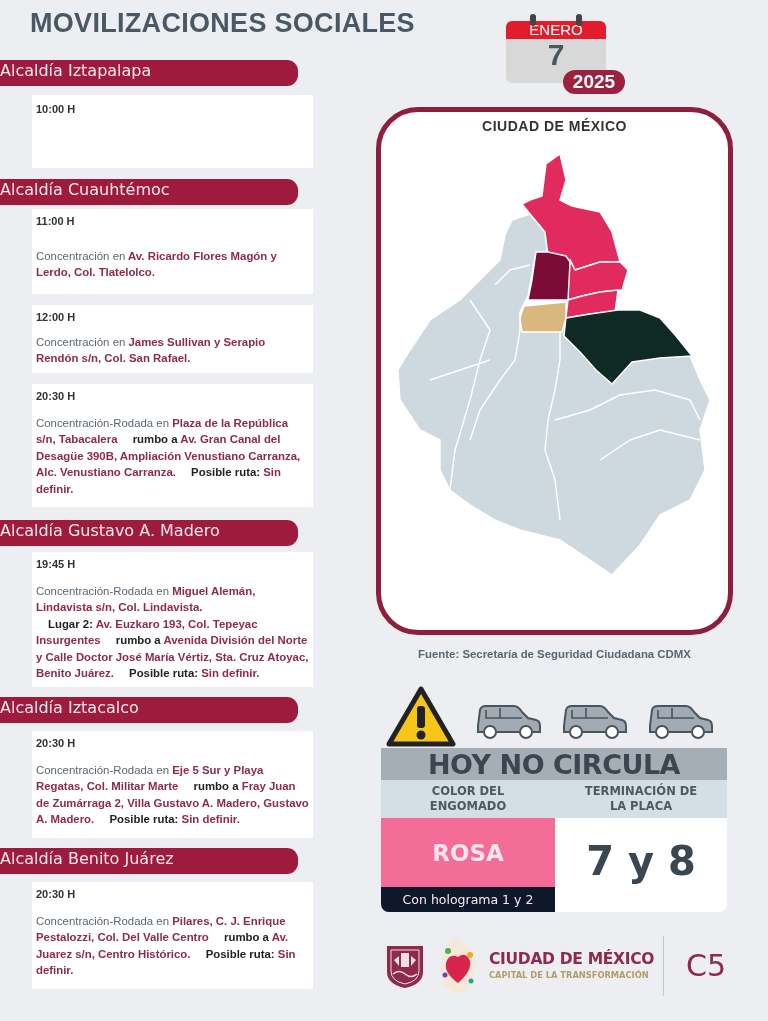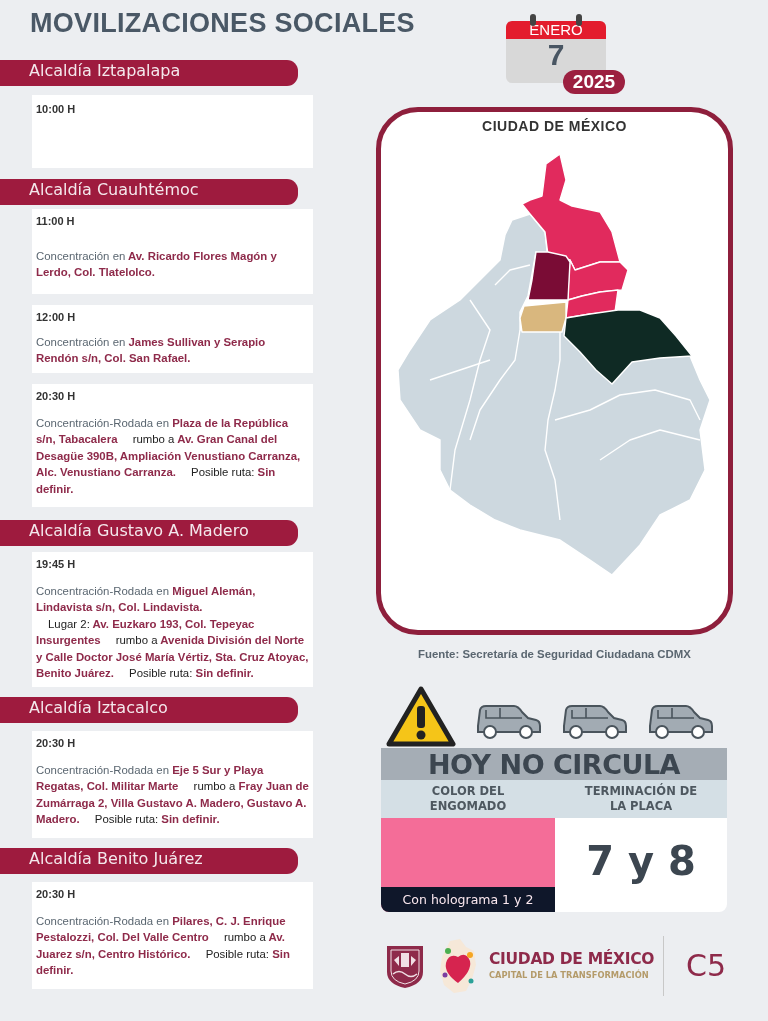--- a/index.html
+++ b/index.html
@@ -11,34 +11,34 @@
     color: #333;
   }
   .title {
     position: absolute; left: 30px; top: 8px;
     font-size: 27px; font-weight: bold; color: #4a5866;
     letter-spacing: 0.3px;
   }
   .alc-header {
     position: absolute; left: 0; width: 298px; height: 26px;
     background: #9e1b3e; border-radius: 0 11px 11px 0;
-    color: #f4e8ec; font-size: 16px; padding-left: 29px; line-height: 22px;
+    color: #f4e8ec; font-size: 16px; line-height: 22px;
     font-family: "DejaVu Sans", sans-serif; font-weight: normal;
   }
   .card {
     position: absolute; left: 32px; width: 281px;
     background: #ffffff; padding: 6px 4px 6px 4px;
     font-size: 11.4px; line-height: 16.5px; font-weight: bold;
   }
   .card .time { color: #333; font-weight: bold; font-size: 11px; margin-bottom: 10px; }
   .card .desc { color: #333; }
   .c-type { color: #5a6670; font-weight: normal; }
   .c-en { color: #5a6670; font-weight: normal; }
   .c-loc { color: #8e2a4a; font-weight: bold; }
-  .c-conn { color: #222; font-weight: normal; padding-left: 12px; }
+  .c-conn { color: #222; font-weight: bold; padding-left: 12px; }
 
   
   .cal { position: absolute; left: 506px; top: 14px; width: 100px; height: 70px; }
   .cal-body { position: absolute; left: 0; top: 7px; width: 100px; height: 62px; background: #d8d8d8; border-radius: 6px; }
   .cal-top { position: absolute; left: 0; top: 7px; width: 100px; height: 18px; background: #e31c2d; border-radius: 6px 6px 0 0; color: #fff; font-size: 15px; text-align: center; line-height: 18px; }
   .cal-ring { position: absolute; top: 0; width: 6px; height: 12px; background: #444; border-radius: 3px; }
   .cal-day { position: absolute; left: 0; top: 24px; width: 100px; text-align: center; font-size: 30px; font-weight: bold; color: #495663; }
   .cal-year { position: absolute; left: 563px; top: 70px; width: 62px; height: 24px; background: #9c2040; color: #fff; border-radius: 12px; font-size: 19px; font-weight: bold; text-align: center; line-height: 24px; }
 
   
@@ -222,20 +222,21 @@
 </svg>
 
 <div class="hnc-band">HOY NO CIRCULA</div>
 <div class="hnc-sub">
   <div class="hnc-col" style="left:0; width:174px; white-space:pre-line">COLOR DEL
 ENGOMADO</div>
   <div class="hnc-col" style="left:174px; width:172px; white-space:pre-line">TERMINACIÓN DE
 LA PLACA</div>
 </div>
 <div class="rosa-box">
+  <div class="rosa-label">ROSA</div>
   <div class="holo">Con holograma 1 y 2</div>
 </div>
 <div class="plate-box">
   <div class="plate-val">7 y 8</div>
 </div>
 
 <svg class="logo-shield" width="40" height="46" viewBox="0 0 40 46">
   <path d="M2 2 L38 2 L38 28 Q38 40 20 44 Q2 40 2 28 Z" fill="#8e2a4a"></path>
   <path d="M6 6 L34 6 L34 27 Q34 37 20 40 Q6 37 6 27 Z" fill="none" stroke="#f0dfe4" stroke-width="1"></path>
   <rect x="16" y="9" width="8" height="14" fill="#f0dfe4"></rect>

